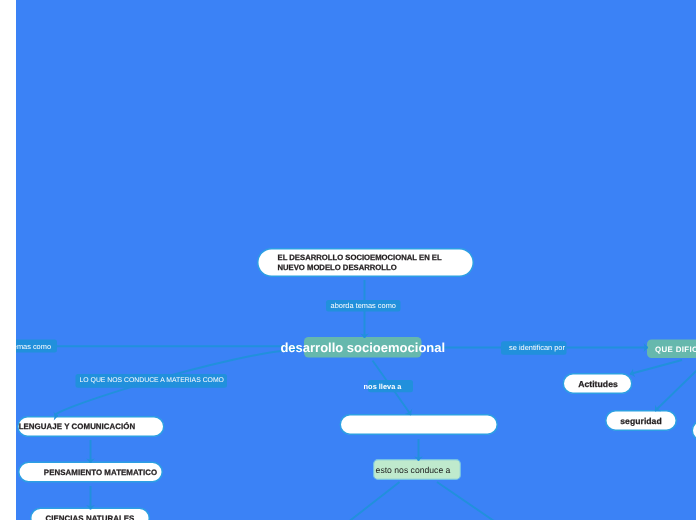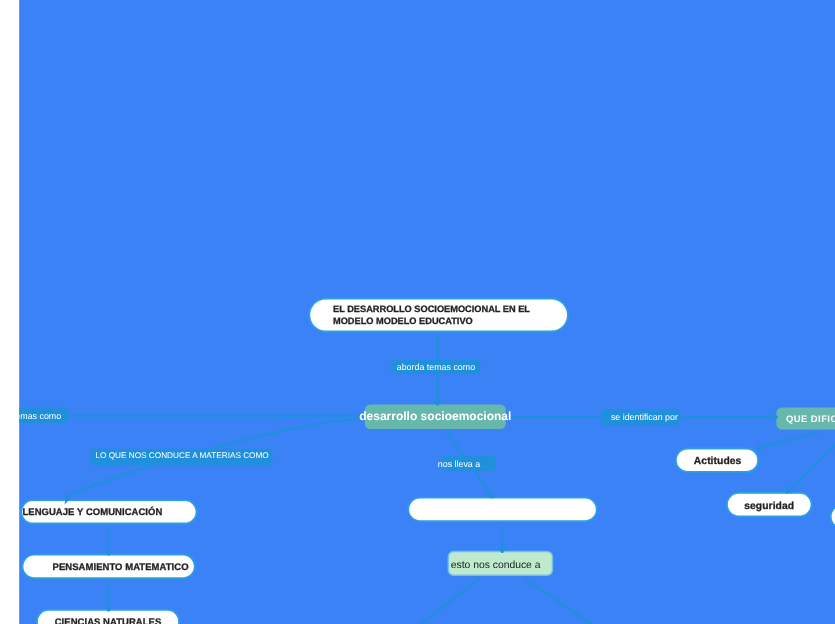--- a/index.html
+++ b/index.html
@@ -7,21 +7,21 @@
   body{width:696px;height:520px;background:#ffffff;overflow:hidden;
        font-family:"Liberation Sans",sans-serif;}
   #canvas{position:relative;width:696px;height:520px;overflow:hidden;background:#3b82f6;
        text-rendering:geometricPrecision;margin-left:16px;}
   svg.layer{position:absolute;left:0;top:0;width:696px;height:520px;}
   .txt{position:absolute;display:flex;align-items:center;justify-content:center;
        text-align:left;white-space:nowrap;box-sizing:border-box;
        will-change:transform;transform:translateZ(0);}
   .t-outline{color:#231f20;font-weight:700;font-size:7.9px;letter-spacing:0.05px;
         -webkit-text-stroke:0.25px #231f20;}
-  .t-teal{color:#ffffff;font-weight:700;font-size:10px;}
+  .t-teal{color:#ffffff;font-weight:700;font-size:13px;}
   .t-mint{color:#1b1b1b;font-size:8.65px;}
   .t-lbl{color:#ffffff;font-size:7.4px;}
   .t-root{line-height:9.2px;white-space:normal;text-align:left;
        justify-content:center;flex-direction:column;align-items:flex-start;}
 </style>
 </head>
 <body>
 
 <div id="canvas">
 
@@ -70,32 +70,32 @@
       <line x1="421" y1="482" x2="478" y2="521"></line>
       <line x1="666" y1="360" x2="614" y2="374" marker-end="url(#ah)"></line>
       <line x1="691" y1="360.5" x2="639" y2="411" marker-end="url(#ah)"></line>
       <line x1="74.5" y1="440" x2="74.5" y2="463" marker-end="url(#ah)"></line>
       <line x1="74.5" y1="486" x2="74.5" y2="509.5" marker-end="url(#ah)"></line>
     </g>
   </svg>
 
   <div class="txt t-outline t-root" style="left:241px;top:248px;width:217px;height:29px;padding-left:20.5px;font-size:7.7px;letter-spacing:0;">
     <span>EL DESARROLLO SOCIOEMOCIONAL EN EL</span>
-    <span>MODELO MODELO EDUCATIVO</span>
+    <span>NUEVO MODELO DESARROLLO</span>
   </div>
 
   <div class="txt t-lbl" style="left:310px;top:300px;width:74.5px;height:11.5px;">aborda temas como</div>
 
   <div class="txt t-teal" style="left:288px;top:337px;width:117.5px;height:20.5px;">desarrollo socioemocional</div>
 
   <div class="txt t-lbl" style="left:-61.5px;top:339.5px;width:102.5px;height:13px;justify-content:flex-end;padding-right:6.5px;">aborda temas como</div>
 
   <div class="txt t-lbl" style="left:59.5px;top:374px;width:151.5px;height:13.8px;font-size:6.85px;">LO QUE NOS CONDUCE A MATERIAS COMO</div>
 
-  <div class="txt t-lbl" style="left:352px;top:380px;width:29px;height:12.2px;">nos lleva a</div>
+  <div class="txt t-lbl" style="left:352px;top:380px;width:29px;height:12.2px;font-weight:bold;">nos lleva a</div>
 
   <div class="txt t-lbl" style="left:485px;top:341.3px;width:72px;height:13.5px;">se identifican por</div>
 
   <div class="txt t-outline" style="left:1px;top:416px;width:120px;height:21px;">LENGUAJE Y COMUNICACIÓN</div>
 
   <div class="txt t-outline" style="left:12px;top:461.5px;width:145px;height:21px;">PENSAMIENTO MATEMATICO</div>
 
   <div class="txt t-outline" style="left:14px;top:507.5px;width:120px;height:21px;">CIENCIAS NATURALES</div>
 
 

